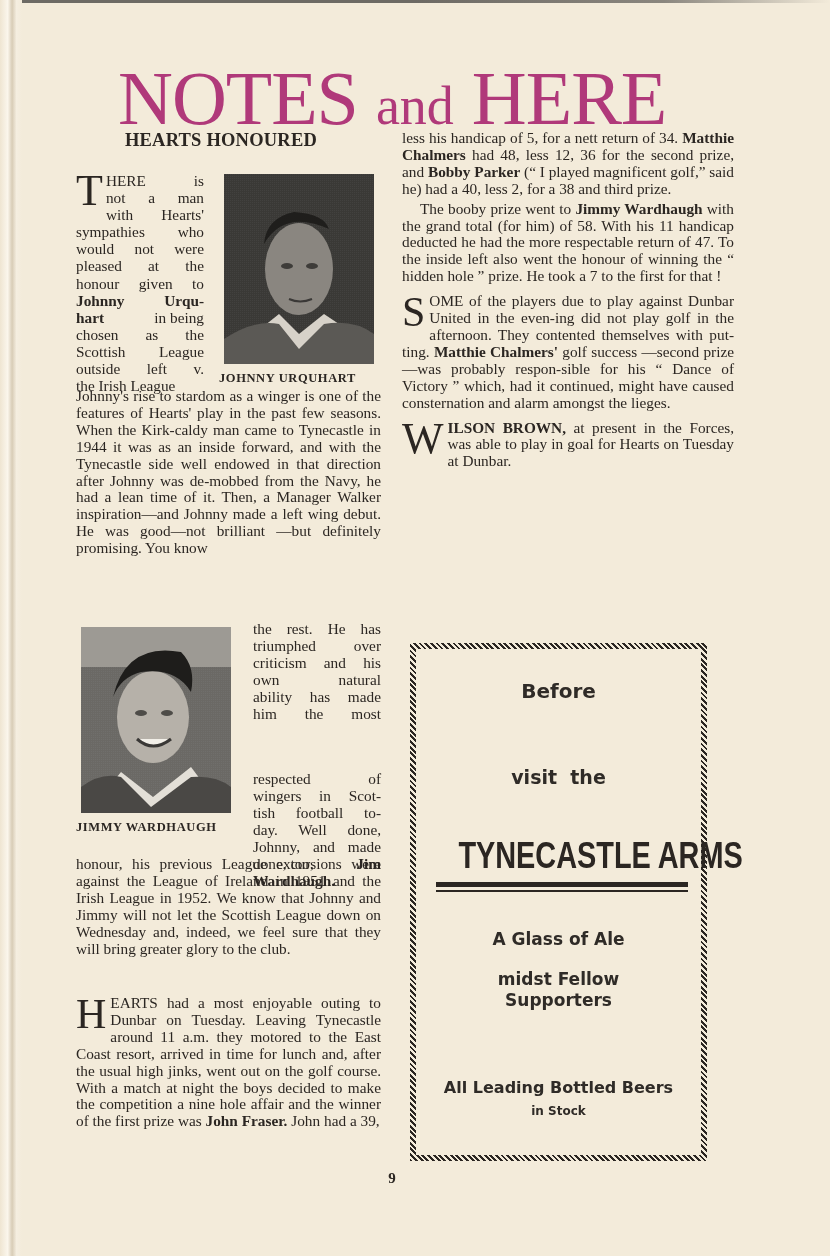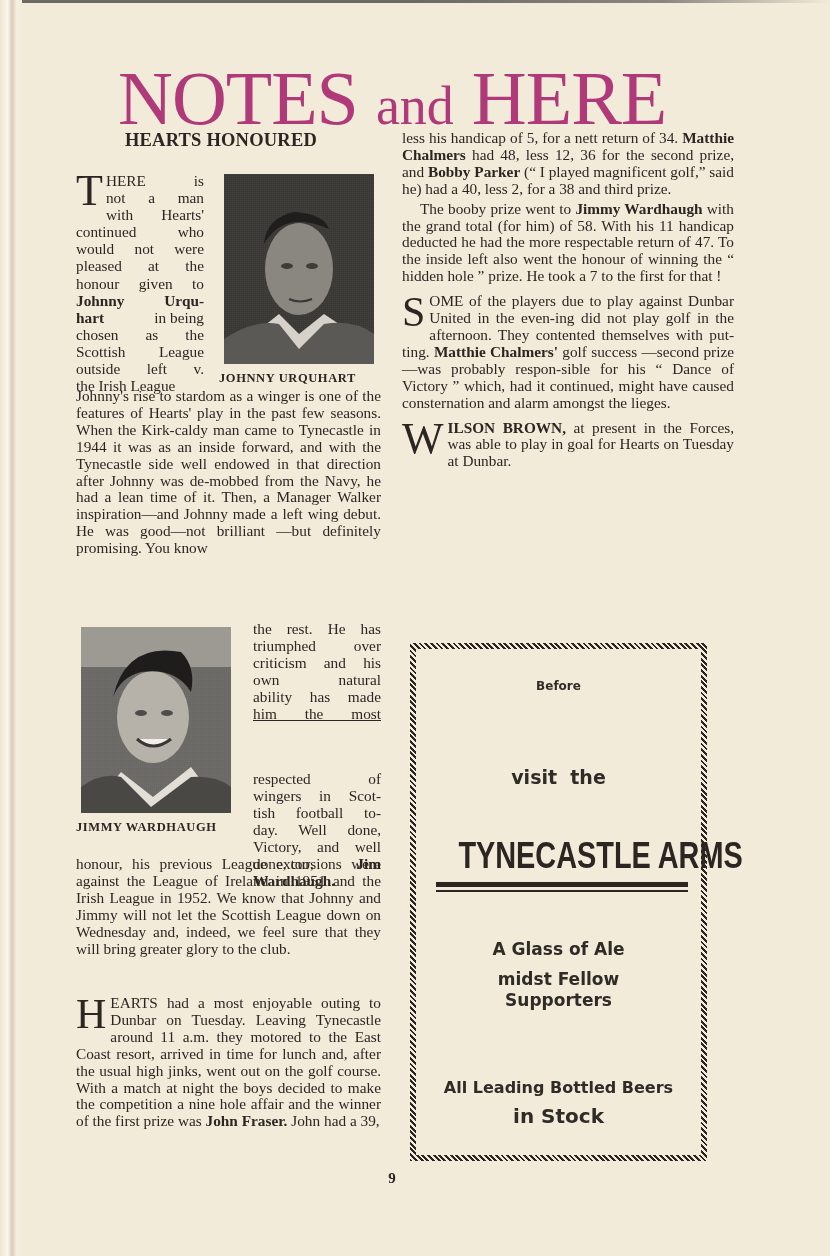--- a/index.html
+++ b/index.html
@@ -102,21 +102,21 @@
   <h2 class="section-head">HEARTS HONOURED</h2>
 </div>
 
 <div style="position:absolute;left:76px;top:172px;width:128px;">
   <div style="position:relative;font-family:'Liberation Serif',serif;font-size:15.3px;line-height:17.1px;">
     <span class="dropcap" style="font-size:44px;line-height:36px;margin:1px 3px 0 0;">T</span>
     <div id="intro-lines">
         <div style="text-align: justify; text-align-last: justify; padding-left: 0px;">HERE is</div>
         <div style="text-align: justify; text-align-last: justify; padding-left: 0px;">not a man</div>
         <div style="text-align: justify; text-align-last: justify;">with Hearts'</div>
-        <div style="text-align: justify; text-align-last: justify;">continued who</div>
+        <div style="text-align: justify; text-align-last: justify;">sympathies who</div>
         <div style="text-align: justify; text-align-last: justify;">would not were</div>
         <div style="text-align: justify; text-align-last: justify;">pleased at the</div>
         <div style="text-align: justify; text-align-last: justify;">honour given to</div>
         <div style="clear: both;">
           <b style="display: block; text-align-last: justify;">Johnny Urqu-</b>
         </div>
         <div style="display: flex; justify-content: space-between;">
           <b>hart</b>
           <span>in being</span>
         </div>
@@ -173,26 +173,26 @@
 </div>
 <div class="caption" style="left:76px;top:820px;">JIMMY WARDHAUGH</div>
 
 <div style="position:absolute;left:253px;top:620px;width:128px;font-family:'Liberation Serif',serif;font-size:15.3px;line-height:17.1px;">
   <div id="narrow-lines">
       <div style="text-align: justify; text-align-last: justify;">the rest. He has</div>
       <div style="text-align: justify; text-align-last: justify;">triumphed over</div>
       <div style="text-align: justify; text-align-last: justify;">criticism and his</div>
       <div style="text-align: justify; text-align-last: justify;">own natural</div>
       <div style="text-align: justify; text-align-last: justify;">ability has made</div>
-      <div style="text-align: justify; text-align-last: justify; text-decoration: underline;">him the most</div>
+      <div style="text-align: justify; text-align-last: justify;">him the most</div>
       <div style="text-align: justify; text-align-last: justify; margin-top: 47px;">respected of</div>
       <div style="text-align: justify; text-align-last: justify;">wingers in Scot-</div>
       <div style="text-align: justify; text-align-last: justify;">tish football to-</div>
       <div style="text-align: justify; text-align-last: justify;">day. Well done,</div>
-      <div style="text-align: justify; text-align-last: justify;">Victory, and well</div>
+      <div style="text-align: justify; text-align-last: justify;">Johnny, and made</div>
     </div>
   <div style="display:flex;justify-content:space-between;text-align:center;">
     <span>done, too,</span>
     <b>Jim</b>
   </div>
   <div><b>Wardhaugh.</b></div>
 </div>
 
 <div style="position:absolute;left:76px;top:856px;width:305px;">
   <p class="body">honour, his previous League excursions were against the League of Ireland in 1951 and the Irish League in 1952. We know that Johnny and Jimmy will not let the Scottish League down on Wednesday and, indeed, we feel sure that they will bring greater glory to the club.</p>
@@ -224,25 +224,25 @@
     <b>Matthie Chalmers'</b>
     <span>golf success —second prize—was probably respon-sible for his “ Dance of Victory ” which, had it continued, might have caused consternation and alarm amongst the lieges.</span>
   </p>
   <p class="body" style="margin-top:8px;">
     <span class="dropcap" style="font-size:44px;">W</span><b>ILSON BROWN,</b>
     <span>at present in the Forces, was able to play in goal for Hearts on Tuesday at Dunbar.</span>
   </p>
 </div>
 
 <div class="ad">
-  <div class="ad-line" style="top:30px;font-size:12px;">Before</div>
+  <div class="ad-line" style="top:30px;font-size:20px;">Before</div>
   <div class="ad-line" style="top:117px;font-size:19px;white-space:pre;">visit  the</div>
   <div class="ad-title" style="top:186px;">TYNECASTLE ARMS</div>
   <div class="ad-rule-thick" style="top:233px;"></div>
   <div class="ad-rule-thin" style="top:241px;"></div>
-  <div class="ad-line" style="top:290px;font-size:17px;">A Glass of Ale</div>
+  <div class="ad-line" style="top:280px;font-size:17px;">A Glass of Ale</div>
   <div class="ad-line" style="top:320px;font-size:17px;">midst Fellow</div>
   <div class="ad-line" style="top:341px;font-size:17px;">Supporters</div>
   <div class="ad-line" style="top:429px;font-size:16px;font-family:'DejaVu Sans',sans-serif;">All Leading Bottled Beers</div>
-  <div class="ad-line" style="top:455px;font-size:20px;">in Stock</div>
+  <div class="ad-line" style="top:455px;font-size:12px;">in Stock</div>
 </div>
 
 <div class="page-num">9</div>
 
 </body></html>

